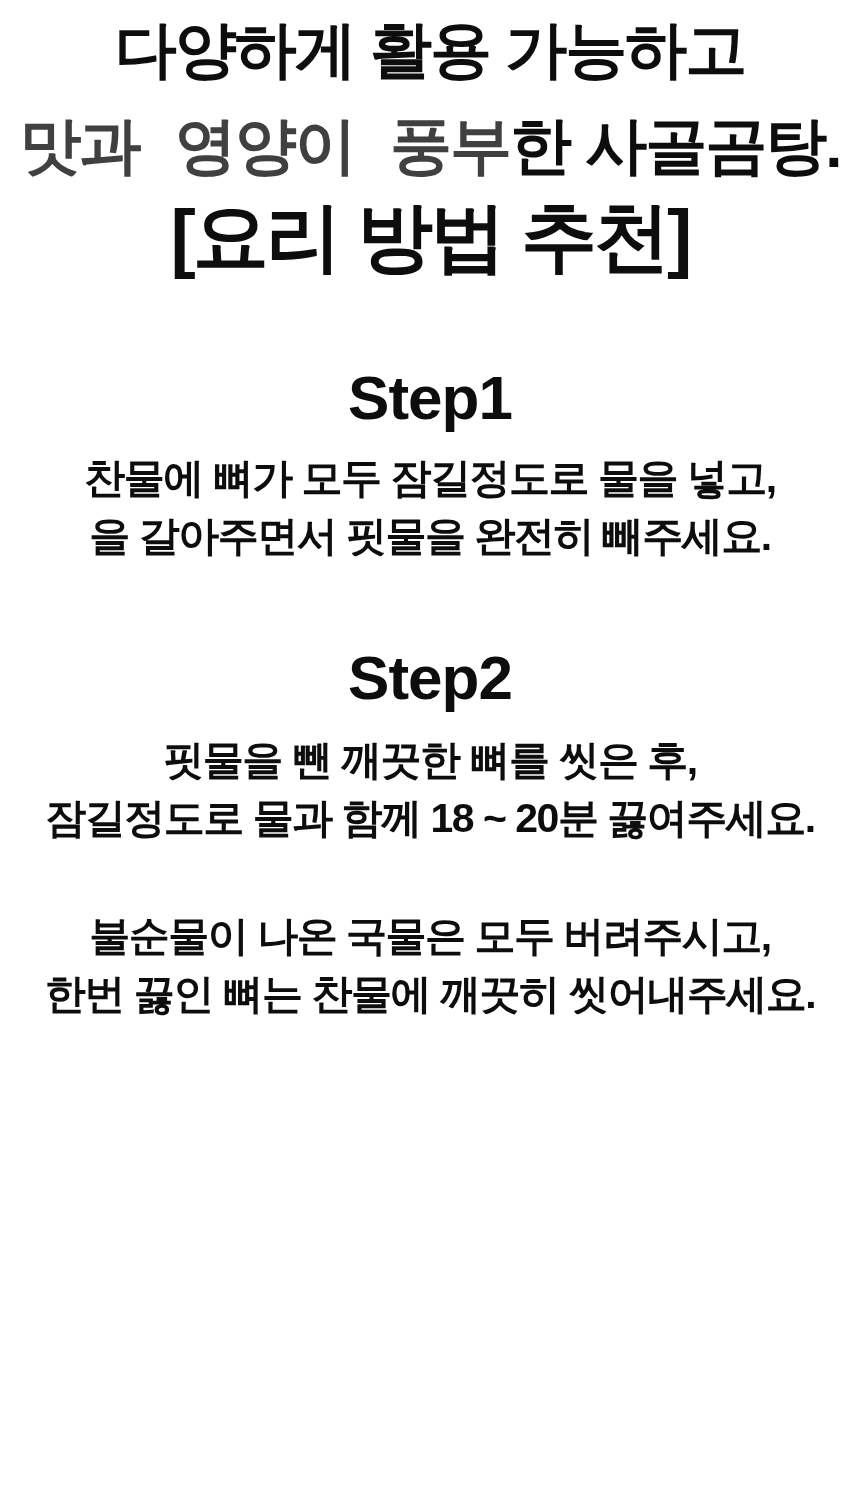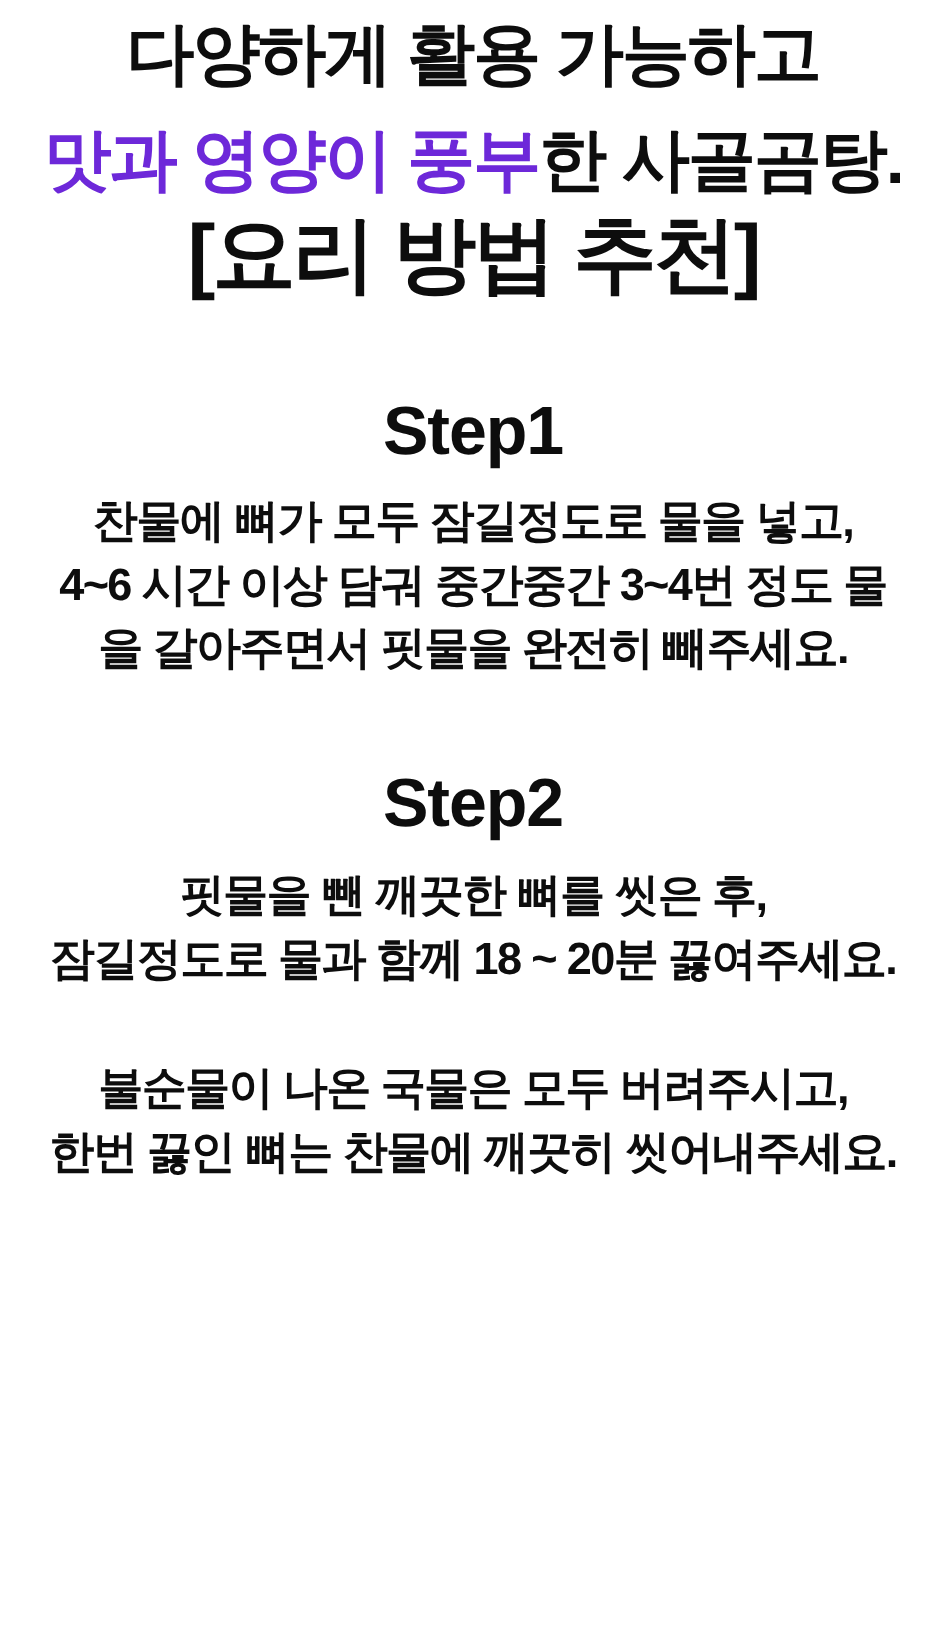--- a/index.html
+++ b/index.html
@@ -21,21 +21,22 @@
     -webkit-font-smoothing: antialiased;
   }
   .hero-title {
     padding-top: 2px;
     font-size: 62px;
     line-height: 96px;
     letter-spacing: -2px;
     white-space: nowrap;
   }
   .highlight {
-    color: #6d28d9;
+    color: #404040;
+    font-family: Liberation Mono, monospace;
   }
   .hero-subtitle {
     margin-top: 80px;
     font-size: 56px;
     line-height: 56px;
     letter-spacing: -2px;
     white-space: nowrap;
   }
   .section-title {
     font-size: 76px;
@@ -77,21 +78,20 @@
     </div>
   </div>
 
 
   <div class="section-title">[요리 방법 추천]</div>
 
   <div class="step-heading step1-heading">Step1</div>
 
   <div class="step-body">
     <div class="body-line">찬물에 뼈가 모두 잠길정도로 물을 넣고,</div>
-    <div class="body-line">4~6 시간 이상 담궈 중간중간 3~4번 정도 물</div>
     <div class="body-line">을 갈아주면서 핏물을 완전히 빼주세요.</div>
   </div>
 
   <div class="step-heading step2-heading">Step2</div>
 
   <div class="step-body step2-body">
     <div class="body-line">핏물을 뺀 깨끗한 뼈를 씻은 후,</div>
     <div class="body-line">잠길정도로 물과 함께 18 ~ 20분 끓여주세요.</div>
   </div>
 

